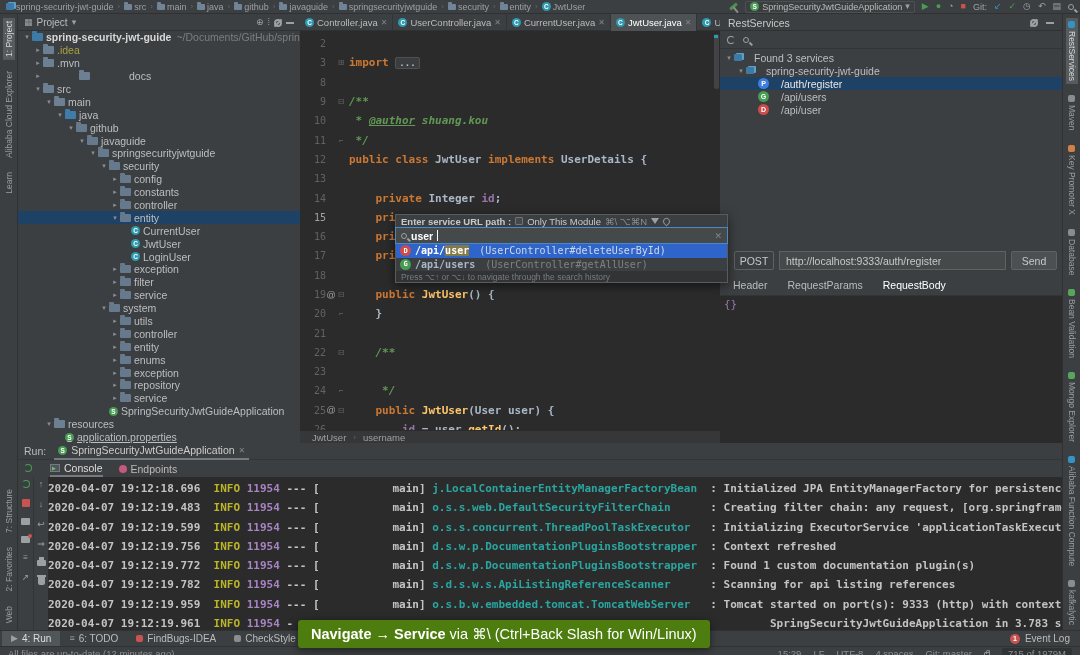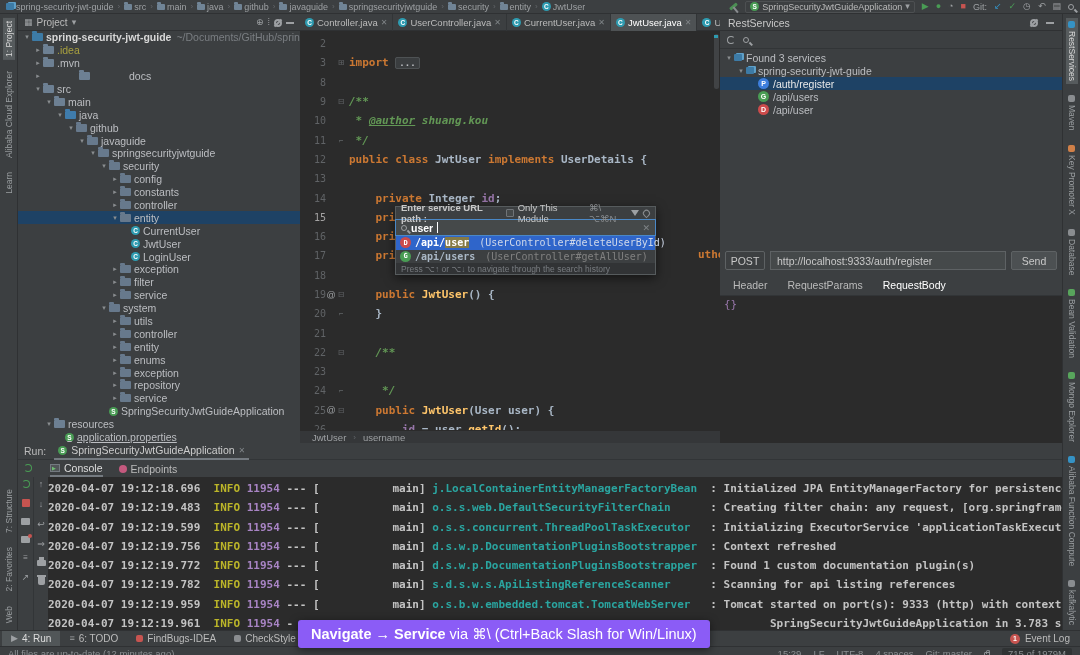--- a/index.html
+++ b/index.html
@@ -73,21 +73,21 @@
 .code{font-family:"DejaVu Sans Mono",monospace;font-size:11px;font-weight:bold;white-space:pre;padding-left:3px}
 .tk-kw{color:#cc7832}.tk-pln{color:#a9b7c6}.tk-fld{color:#9876aa}.tk-mth{color:#ffc66b}
 .tk-doc{color:#629755;font-style:italic}.tk-doci{color:#629755;font-style:italic}
 .tk-doctag{color:#629755;font-style:italic;font-weight:bold;text-decoration:underline}
 .tk-fold{background:#3a3d3f;color:#bcbec2;border:1px solid #4e5254;border-radius:2px;padding:0 3px;font-size:9px}
 .frag{position:absolute;left:398px;top:2px;font-family:"DejaVu Sans Mono",monospace;font-size:11px;font-weight:bold;color:#cc7832}
 .ed-scroll{position:absolute;right:1px;top:3px;width:5px;height:55px;background:#4b4f51;border-radius:3px;opacity:.7}
 .ed-mark{position:absolute;right:2px;top:4px;width:4px;height:3px;background:#2e9bb0}
 .ed-crumbs{position:absolute;left:300px;top:430px;width:420px;height:13px;background:#353739;border-top:1px solid #2b2b2b;display:flex;align-items:center;gap:6px;padding:0 12px;font-size:9.5px;color:#9da0a3;z-index:1}
 
-.popup{position:absolute;left:395px;top:206px;width:261px;z-index:10;box-shadow:0 3px 10px rgba(0,0,0,.55);font-size:9.5px}
+.popup{position:absolute;left:395px;top:214px;width:333px;z-index:10;box-shadow:0 3px 10px rgba(0,0,0,.55);font-size:9.5px}
 .popup-head{background:#3c3f41;border:1px solid #565b5d;border-bottom:none;height:13px;display:flex;align-items:center;gap:4px;padding:0 5px;color:#c8c8c8}
 .popup-head .t{font-weight:bold}
 .cbx{width:8px;height:8px;border:1px solid #707478;background:#45494a;border-radius:1px;flex:none}
 .shortcut{color:#8a8d90}
 .funnel{width:0;height:0;border-left:4px solid transparent;border-right:4px solid transparent;border-top:6px solid #9da0a3}
 .pin{width:7px;height:7px;border:1.5px solid #8a8d90;border-radius:50% 50% 50% 0;transform:rotate(-45deg)}
 .popup-input{background:#45494a;border:1px solid #4a88c7;height:17px;display:flex;align-items:center;gap:4px;padding:0 5px}
 .popup-input .q{color:#fff;font-weight:bold;font-size:10.5px}
 .caret-bar{width:1px;height:11px;background:#fff}
 .popup-input .clear{margin-left:auto;color:#7f8487;font-size:9px}
@@ -99,22 +99,22 @@
 .popup-row.selected .match{background:#857A45;color:#fff}
 .popup-foot{background:#313335;border:1px solid #565b5d;border-top:none;height:12px;display:flex;align-items:center;padding:0 5px;color:#787c80;font-size:8.5px}
 
 .rest-panel{position:absolute;left:720px;top:31px;width:342px;height:412px;background:#3c3f41;z-index:1}
 .rest-toolbar{height:18px;display:flex;align-items:center;gap:8px;padding:0 7px;border-bottom:1px solid #323537}
 .refresh{width:8px;height:8px;border:1.5px solid #9da0a3;border-radius:50%;border-right-color:transparent;position:relative}
 .rest-tree{padding-top:2px}
 .rtree-row{height:13px;display:flex;align-items:center;font-size:10.5px;color:#bcbec2;white-space:nowrap}
 .rtree-row.selected{background:#1e4265;color:#e8e8e8}
 .rtree-row .arrow{width:10px;color:#8a8d90;font-size:7px;text-align:center}
-.rtree-row .lbl{margin-left:4px}
-.req-row{position:absolute;left:5px;top:219px;right:5px;height:21px;display:flex;gap:5px;align-items:center}
+.rtree-row .lbl{margin-left:12px}
+.req-row{position:absolute;left:14px;top:219px;right:5px;height:21px;display:flex;gap:5px;align-items:center}
 .method-btn{width:40px;height:19px;border:1px solid #5e6264;border-radius:2px;color:#c8c8c8;display:flex;align-items:center;justify-content:center;font-size:10.5px}
 .url-input{flex:1;height:19px;background:#45494a;border:1px solid #5e6264;color:#c8c8c8;display:flex;align-items:center;padding:0 6px;font-size:10.5px}
 .send-btn{width:46px;height:19px;background:#4c5052;border:1px solid #5e6264;border-radius:2px;color:#c8c8c8;display:flex;align-items:center;justify-content:center;font-size:10.5px}
 .req-tabs{position:absolute;left:5px;top:245px;display:flex;gap:20px;padding-left:8px}
 .req-tab{font-size:10.5px;color:#bbb;padding:3px 0 4px}
 .req-tab.active{color:#fff;border-bottom:2px solid #3573BF}
 .req-body{position:absolute;left:0;top:264px;width:342px;bottom:0;background:#2b2b2b;border-top:1px solid #323537;padding:2px 4px;font-family:"DejaVu Sans Mono",monospace;font-size:11px;color:#9876aa}
 
 .run-panel{position:absolute;left:18px;top:443px;width:1044px;height:187px;background:#3c3f41;z-index:1}
 .run-header{height:17px;display:flex;align-items:center;gap:8px;padding-left:6px;font-size:10.5px;color:#bbb;border-bottom:1px solid #323537}
@@ -144,21 +144,21 @@
 .bt-item{display:flex;align-items:center;gap:4px;height:16px;padding:0 9px}
 .bt-item.selected{background:#515658;color:#ddd}
 .bt-right{margin-left:auto;display:flex;align-items:center;gap:5px;padding-right:10px}
 .ev-badge{width:10px;height:10px;border-radius:50%;background:#C75450;color:#fff;font-size:7px;font-weight:bold;display:flex;align-items:center;justify-content:center}
 .status-bar{position:absolute;left:0;top:646px;width:1080px;height:14px;background:#3c3f41;border-top:1px solid #2f3133;display:flex;align-items:center;font-size:9.5px;color:#8c9093;padding:0 8px;z-index:5}
 .sb-right{margin-left:auto;display:flex;align-items:center;gap:12px}
 .sb-mem{background:#303334;padding:0 6px;border-radius:2px}
 .ic-lock{width:6px;height:5px;border:1px solid #8c9093;border-radius:1px;position:relative;margin-top:2px}
 .ic-lock::before{content:"";position:absolute;left:1px;top:-3px;width:2px;height:3px;border:1px solid #8c9093;border-bottom:none;border-radius:2px 2px 0 0}
 
-.tooltip{position:absolute;left:298px;top:620px;height:28px;background:#8b5cf6;border-radius:3px;display:flex;align-items:center;padding:0 13px;color:#fff;font-size:14.5px;z-index:20;box-shadow:0 2px 8px rgba(0,0,0,.5);white-space:nowrap}
+.tooltip{position:absolute;left:298px;top:620px;height:28px;background:#4d7c0f;border-radius:3px;display:flex;align-items:center;padding:0 13px;color:#fff;font-size:14.5px;z-index:20;box-shadow:0 2px 8px rgba(0,0,0,.5);white-space:nowrap}
 .tooltip b{margin-right:4px}
 </style>
 </head>
 <body>
 
 <div id="app">
 
   <div class="titlebar">
     <div class="crumbs">
         <span class="crumb">

